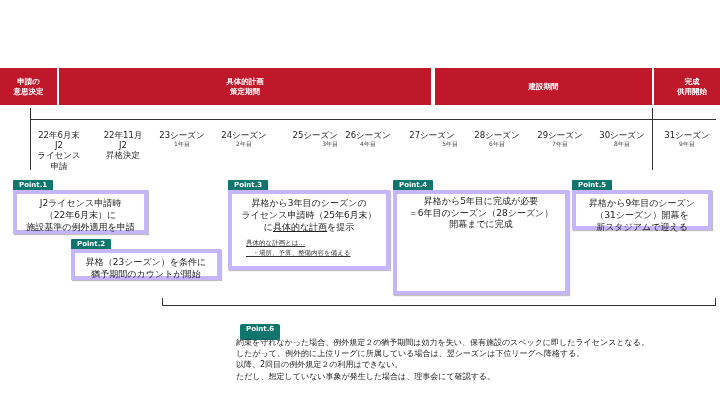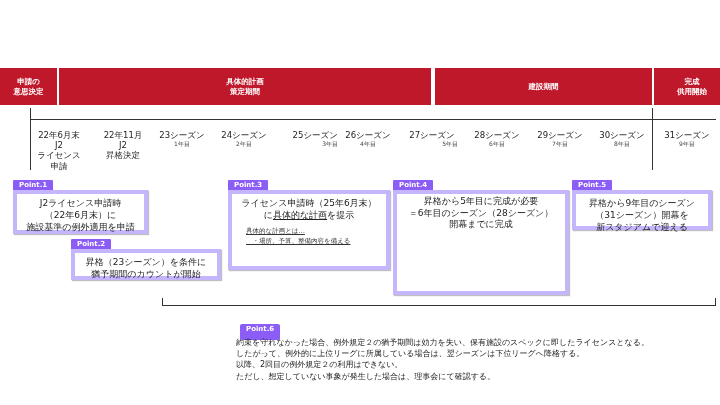--- a/index.html
+++ b/index.html
@@ -10,21 +10,21 @@
     font-size: 7.5px; font-weight: bold; display: flex; align-items: center; justify-content: center;
     text-align: center; line-height: 1.3; white-space: pre-line; }
 
   .hline { position: absolute; background: #333; }
   .vline { position: absolute; background: #333; }
 
   .tick { position: absolute; top: 124px; text-align: center; font-size: 8.5px; line-height: 1.2; color: #222; white-space: pre-line; margin-top: 6px; }
   .season { position: absolute; top: 131px; width: 64px; text-align: center; font-size: 8.5px; line-height: 1.15; color: #222; }
   .season .sub { display: block; font-size: 6px; color: #444; }
 
-  .point-label { position: absolute; height: 16px; background: #8b5cf6; color: #fff; font-size: 7px; font-weight: bold;
+  .point-label { position: absolute; height: 16px; background: #0f766e; color: #fff; font-size: 7px; font-weight: bold;
     padding: 0 6px; line-height: 10px; border-radius: 1px 1px 0 0; }
 
   .box { position: absolute; background: #fff; border: 4px solid #c4b5fd; box-shadow: 1px 1px 1px rgba(0,0,0,0.25);
     text-align: center; font-size: 9px; line-height: 1.35; color: #222; }
   .box .main { white-space: pre-line; }
   .box .note { text-align: left; font-size: 6.5px; line-height: 1.45; color: #333; white-space: pre-line; }
   .u { text-decoration: underline; }
   .red { color: #e03030; }
 
   .p6-text { position: absolute; left: 236px; top: 337px; font-size: 8px; line-height: 1.4; color: #222; white-space: pre-line; }
@@ -70,20 +70,21 @@
 </div>
 
 <div class="point-label" style="left:71px; top:239px;">Point.2</div>
 <div class="box" style="left:71px; top:249px; width:150px; height:31px; padding-top:3px;">
   <div class="main">昇格（23シーズン）を条件に
 猶予期間のカウントが開始</div>
 </div>
 
 <div class="point-label" style="left:228px; top:180px;">Point.3</div>
 <div class="box" style="left:228px; top:190px; width:162px; height:80px; padding-top:3px;">
+  <div>昇格から3年目のシーズンの</div>
   <div>ライセンス申請時（25年6月末）</div>
   <div><span>に</span><span class="u">具体的な計画</span><span>を提示</span></div>
   <div class="note" style="margin:6px 0 0 14px;text-decoration:underline;">具体的な計画とは…
 　・場所、予算、整備内容を備える</div>
 </div>
 
 <div class="point-label" style="left:393px; top:180px;">Point.4</div>
 <div class="box" style="left:393px; top:190px; width:176px; height:105px; padding-top:2px;">
   <div class="main" style="line-height:1.3;">昇格から5年目に完成が必要
 ＝6年目のシーズン（28シーズン）

